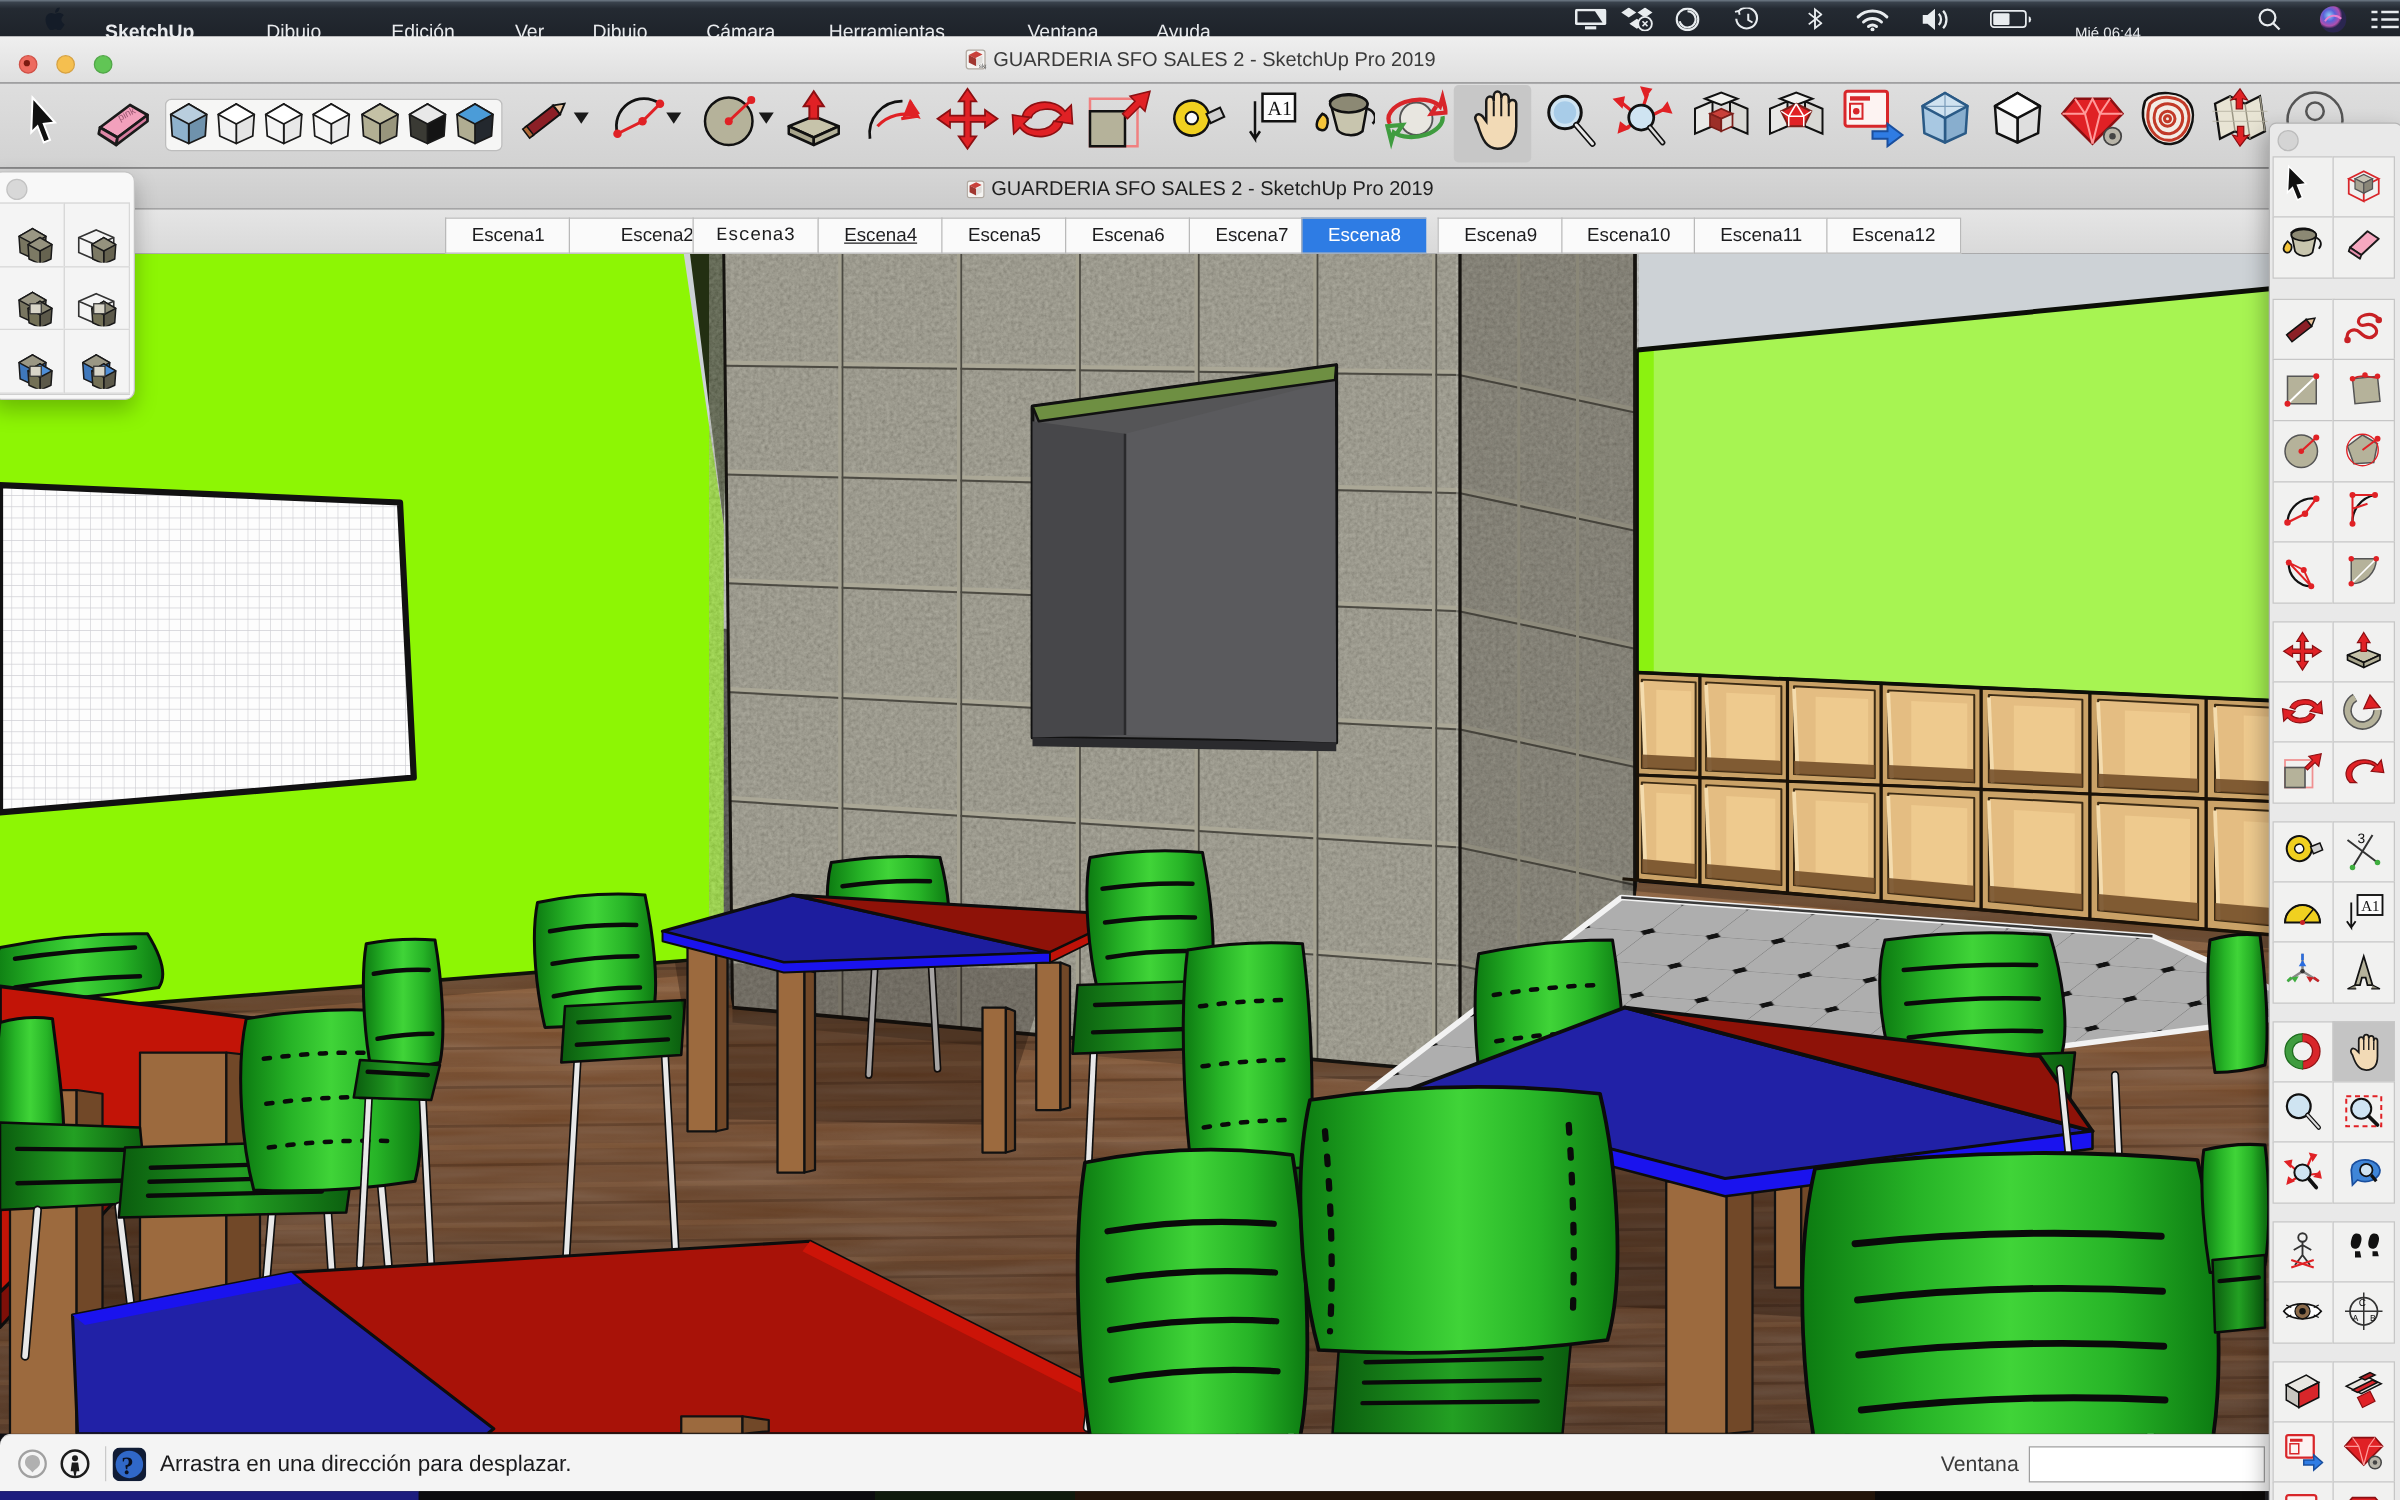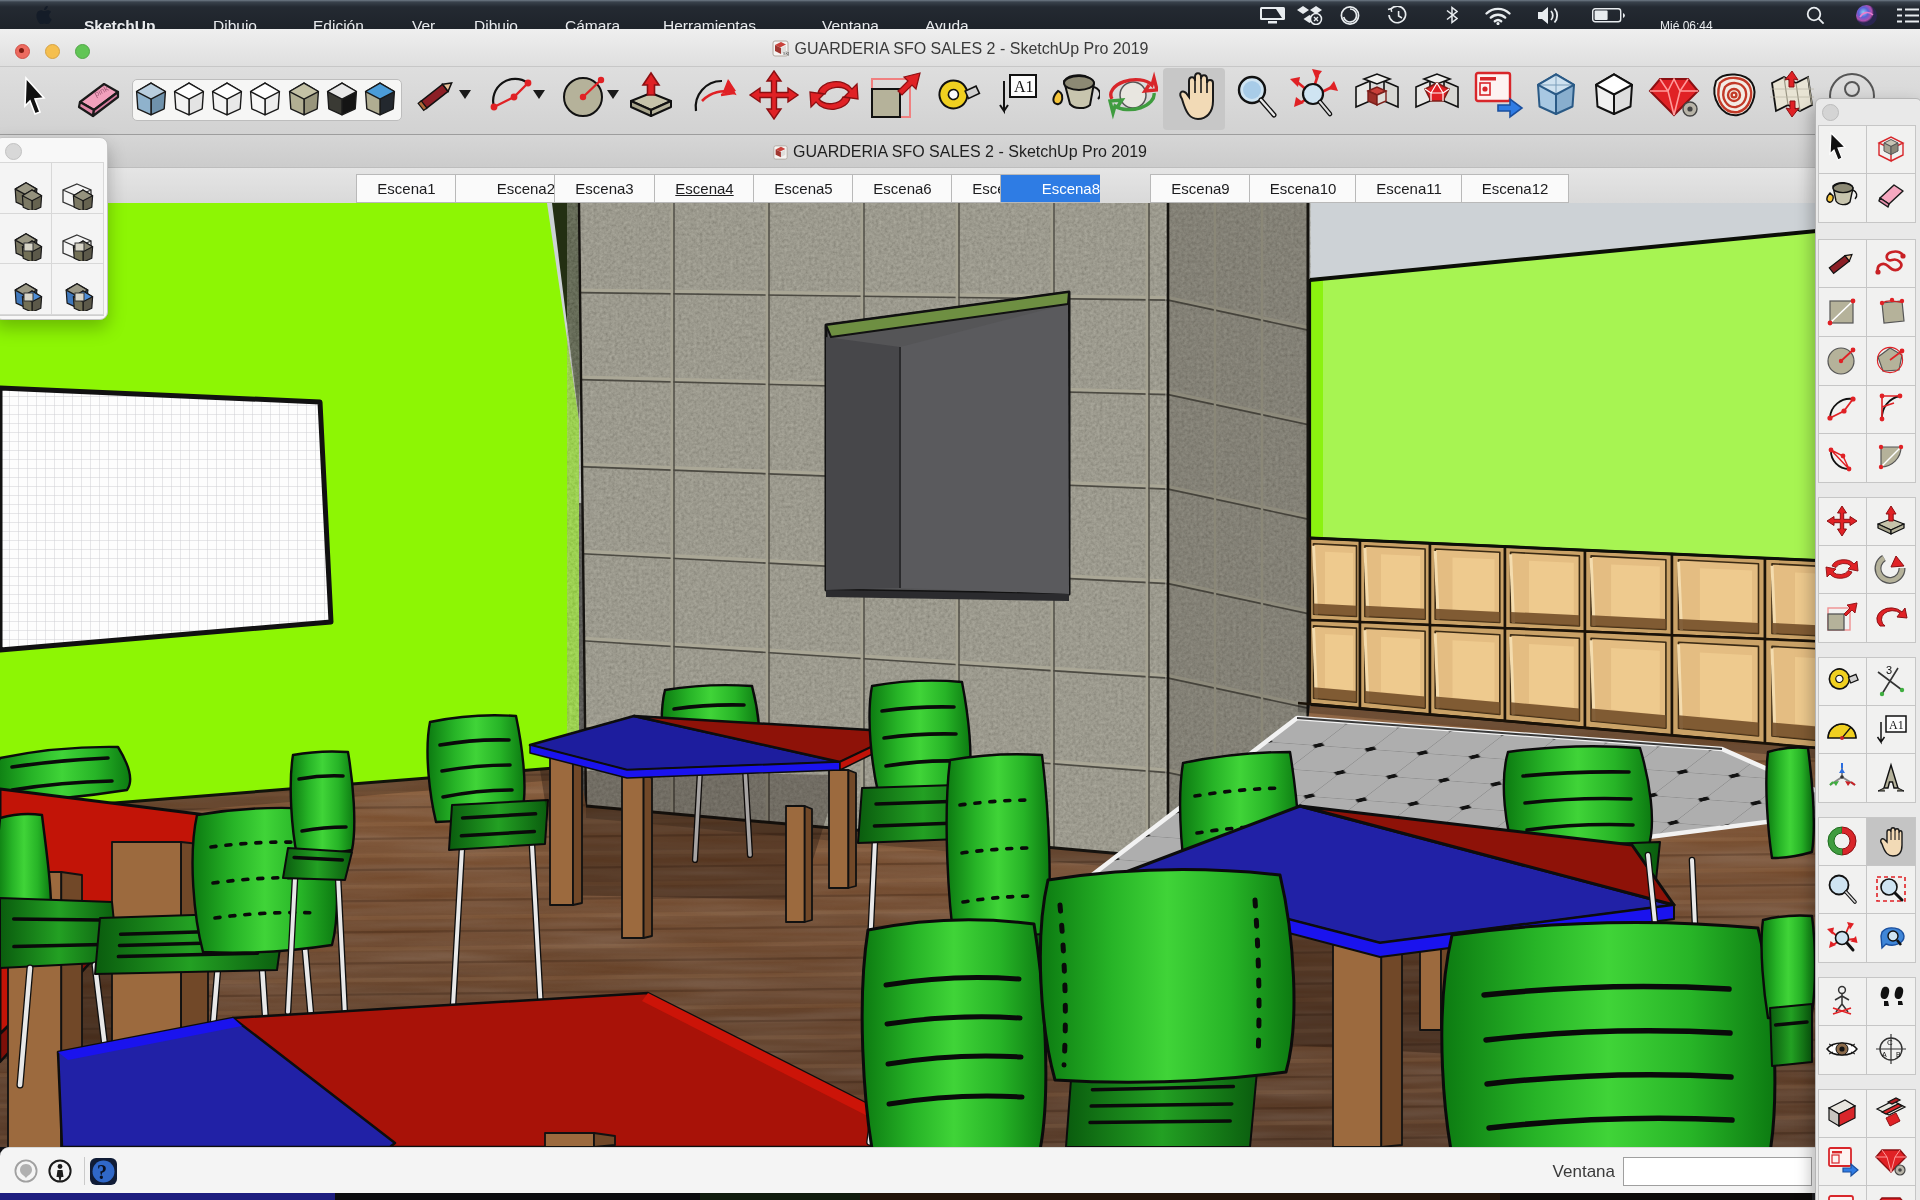--- a/index.html
+++ b/index.html
@@ -759,26 +759,26 @@
     </div>
     <div id="doctitle" class="abs"><svg style="vertical-align:-3px;margin-right:5px" width="15" height="15" viewBox="0 0 17 17">
         <rect x="1" y="1" width="15" height="15" rx="2" fill="#f5f4f2" stroke="#b0a8a0"></rect>
         <path d="M3 5l6-3 5 2.5-6 3z" fill="#c9413a"></path>
         <path d="M3 5v6l6 3V8z" fill="#a03730"></path>
         <path d="M9 8l5-2.5V11l-5 3z" fill="#e0dedb"></path>
       </svg>GUARDERIA SFO SALES 2 - SketchUp Pro 2019</div>
     <div id="tabstrip" class="abs">
       <div class="tab" style="left:356px;width:99px;">Escena1</div>
       <div class="tab" style="left:455px;width:99px;text-align:right;">Escena2</div>
-      <div class="tab" style="left:554px;width:99px;">Escena3</div>
+      <div class="tab" style="left:554px;width:99px;font-family:Liberation Mono, monospace;">Escena3</div>
       <div class="tab" style="left:654px;width:99px;text-decoration:underline;">Escena4</div>
       <div class="tab" style="left:753px;width:99px;">Escena5</div>
       <div class="tab" style="left:852px;width:99px;">Escena6</div>
       <div class="tab" style="left:951px;width:99px;">Escena7</div>
-      <div class="tab tabsel" style="left:1000px;width:99px;text-align:right;">Escena8</div>
+      <div class="tab tabsel" style="left:1041px;width:99px;">Escena8</div>
       <div class="tab" style="left:1150px;width:99px;">Escena9</div>
       <div class="tab" style="left:1249px;width:106px;">Escena10</div>
       <div class="tab" style="left:1355px;width:106px;">Escena11</div>
       <div class="tab" style="left:1461px;width:106px;border-right:1px solid #b9b9b9;">Escena12</div>
     </div>
     <div id="statusbar" class="abs">
       <svg class="abs" style="left:14px;top:11px" width="24" height="24" viewBox="0 0 24 24">
         <circle cx="12" cy="12" r="10.6" fill="none" stroke="#a0a0a0" stroke-width="1.8"></circle>
         <path d="M12 5 C16 5 18 8 18 11 C18 15 14 16 12 19 C10 16 6 15 6 11 C6 8 8 5 12 5 Z" fill="#b0b0b0"></path>
       </svg>
@@ -786,20 +786,21 @@
         <circle cx="12" cy="12" r="10.6" fill="none" stroke="#1c1c1c" stroke-width="2"></circle>
         <circle cx="12" cy="7.5" r="2.4" fill="#1c1c1c"></circle>
         <path d="M9.5 11 h5 l1 7 h-2.2 l-0.8 4 h-1 l-0.8-4 H8.5 Z" fill="#1c1c1c"></path>
       </svg>
       <div class="abs" style="left:84px;top:9px;width:1px;height:28px;background:#cacaca"></div>
       <svg class="abs" style="left:90px;top:10px" width="27" height="27" viewBox="0 0 27 27">
         <rect x="0" y="0" width="27" height="27" rx="6" fill="#101c36"></rect>
         <circle cx="13.5" cy="13.5" r="11" fill="#3068c8"></circle>
         <text x="7" y="21" font-size="20" font-weight="bold" font-family="Liberation Serif,serif" fill="#0a1020">?</text>
       </svg>
+      <div class="abs" style="left:128px;top:0;height:46px;line-height:47px;font-size:18px;color:#1b1b1d">Arrastra en una dirección para desplazar.</div>
       <div class="abs" style="left:1450px;top:0;width:165px;height:46px;line-height:47px;font-size:17px;color:#3a3a3a;text-align:right">Ventana</div>
       <div class="abs" style="left:1623px;top:9px;width:187px;height:27px;background:#fff;border:1px solid #9f9f9f"></div>
     </div>
     <div id="bottomstrip" class="abs">
       <div class="bseg" style="left:0px;width:335px;background:#1d1d7e"></div>
       <div class="bseg" style="left:335px;width:365px;background:#0b0b0e"></div>
       <div class="bseg" style="left:700px;width:160px;background:#0f1a0c"></div>
       <div class="bseg" style="left:860px;width:640px;background:#221409"></div>
       <div class="bseg" style="left:1500px;width:312px;background:#0c0a09"></div>
       <div class="bseg" style="left:1812px;width:108px;background:#222226"></div>

